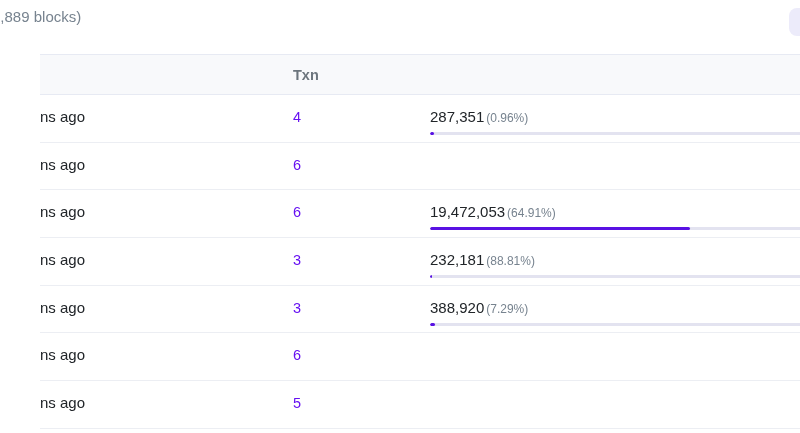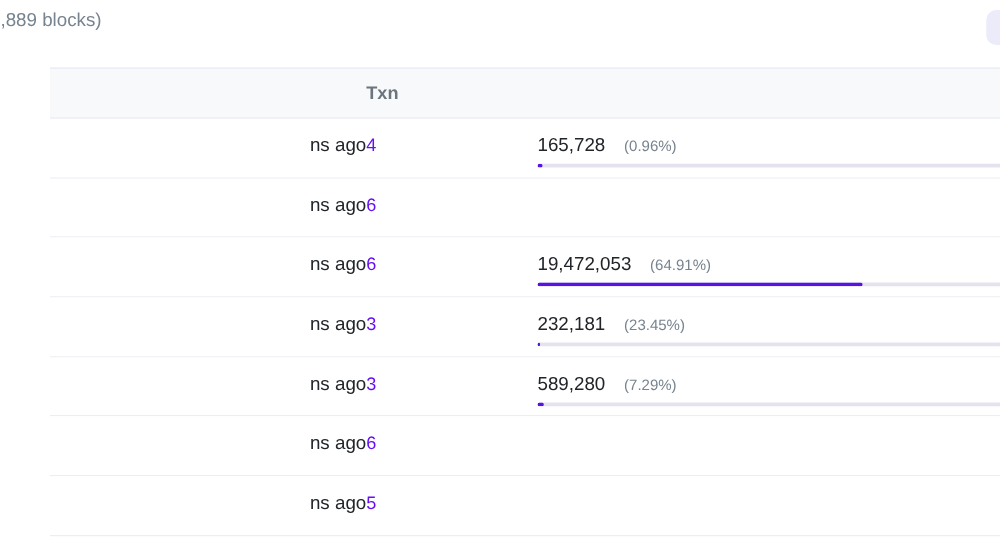--- a/index.html
+++ b/index.html
@@ -55,39 +55,39 @@
   }
   .row {
     display: flex;
     align-items: flex-start;
     height: 47.7px;
     box-sizing: border-box;
     border-bottom: 1px solid #eceef3;
     padding-top: 13px;
     background: #ffffff;
   }
-  .c-age { width: 253px; box-sizing: border-box; text-align: right; }
+  .c-age { width: 253px; box-sizing: border-box; }
   .c-txn { width: 137px; box-sizing: border-box; }
   .c-gas { flex: 1; box-sizing: border-box; }
 
   .age-text {
     font-size: 15px;
     color: #212529;
     white-space: nowrap;
   }
   .txn-link {
     font-size: 14.5px;
     font-weight: 500;
     color: #6610f2;
     text-decoration: none;
     cursor: pointer;
   }
   .gas-line { line-height: 18px; white-space: nowrap; }
   .gas-value { font-size: 15px; color: #212529; }
-  .gas-pct { font-size: 12px; color: #77838f; margin-left: 15px; }
+  .gas-pct { font-size: 12px; color: #77838f; margin-left: 2px; }
   .gas-bar-track {
     margin-top: 5px;
     width: 400px;
     height: 3px;
     border-radius: 2px;
     background: #e3e3f0;
     overflow: hidden;
   }
   .gas-bar-fill {
     height: 100%;
@@ -108,21 +108,21 @@
     <div class="thead">
       <div class="c-age"></div>
       <div class="c-txn">Txn</div>
     </div>
 
     <div class="row">
       <div class="c-age"><span class="age-text">ns ago</span></div>
       <div class="c-txn"><a class="txn-link">4</a></div>
       <div class="c-gas">
         <div class="gas-line">
-          <span class="gas-value">165,728</span><span class="gas-pct">(0.96%)</span>
+          <span class="gas-value">287,351</span><span class="gas-pct">(0.96%)</span>
         </div>
         <div class="gas-bar-track">
             <div class="gas-bar-fill" style="width: 0.96%;"></div>
           </div>
       </div>
     </div>
 
     <div class="row">
       <div class="c-age"><span class="age-text">ns ago</span></div>
       <div class="c-txn"><a class="txn-link">6</a></div>
@@ -139,34 +139,34 @@
             <div class="gas-bar-fill" style="width: 64.91%;"></div>
           </div>
       </div>
     </div>
 
     <div class="row">
       <div class="c-age"><span class="age-text">ns ago</span></div>
       <div class="c-txn"><a class="txn-link">3</a></div>
       <div class="c-gas">
         <div class="gas-line">
-          <span class="gas-value">232,181</span><span class="gas-pct">(23.45%)</span>
+          <span class="gas-value">232,181</span><span class="gas-pct">(88.81%)</span>
         </div>
         <div class="gas-bar-track">
             <div class="gas-bar-fill" style="width: 0.58%;"></div>
           </div>
       </div>
     </div>
 
     <div class="row">
       <div class="c-age"><span class="age-text">ns ago</span></div>
       <div class="c-txn"><a class="txn-link">3</a></div>
       <div class="c-gas">
         <div class="gas-line">
-          <span class="gas-value">589,280</span><span class="gas-pct">(7.29%)</span>
+          <span class="gas-value">388,920</span><span class="gas-pct">(7.29%)</span>
         </div>
         <div class="gas-bar-track">
             <div class="gas-bar-fill" style="width: 1.3%;"></div>
           </div>
       </div>
     </div>
 
     <div class="row">
       <div class="c-age"><span class="age-text">ns ago</span></div>
       <div class="c-txn"><a class="txn-link">6</a></div>

